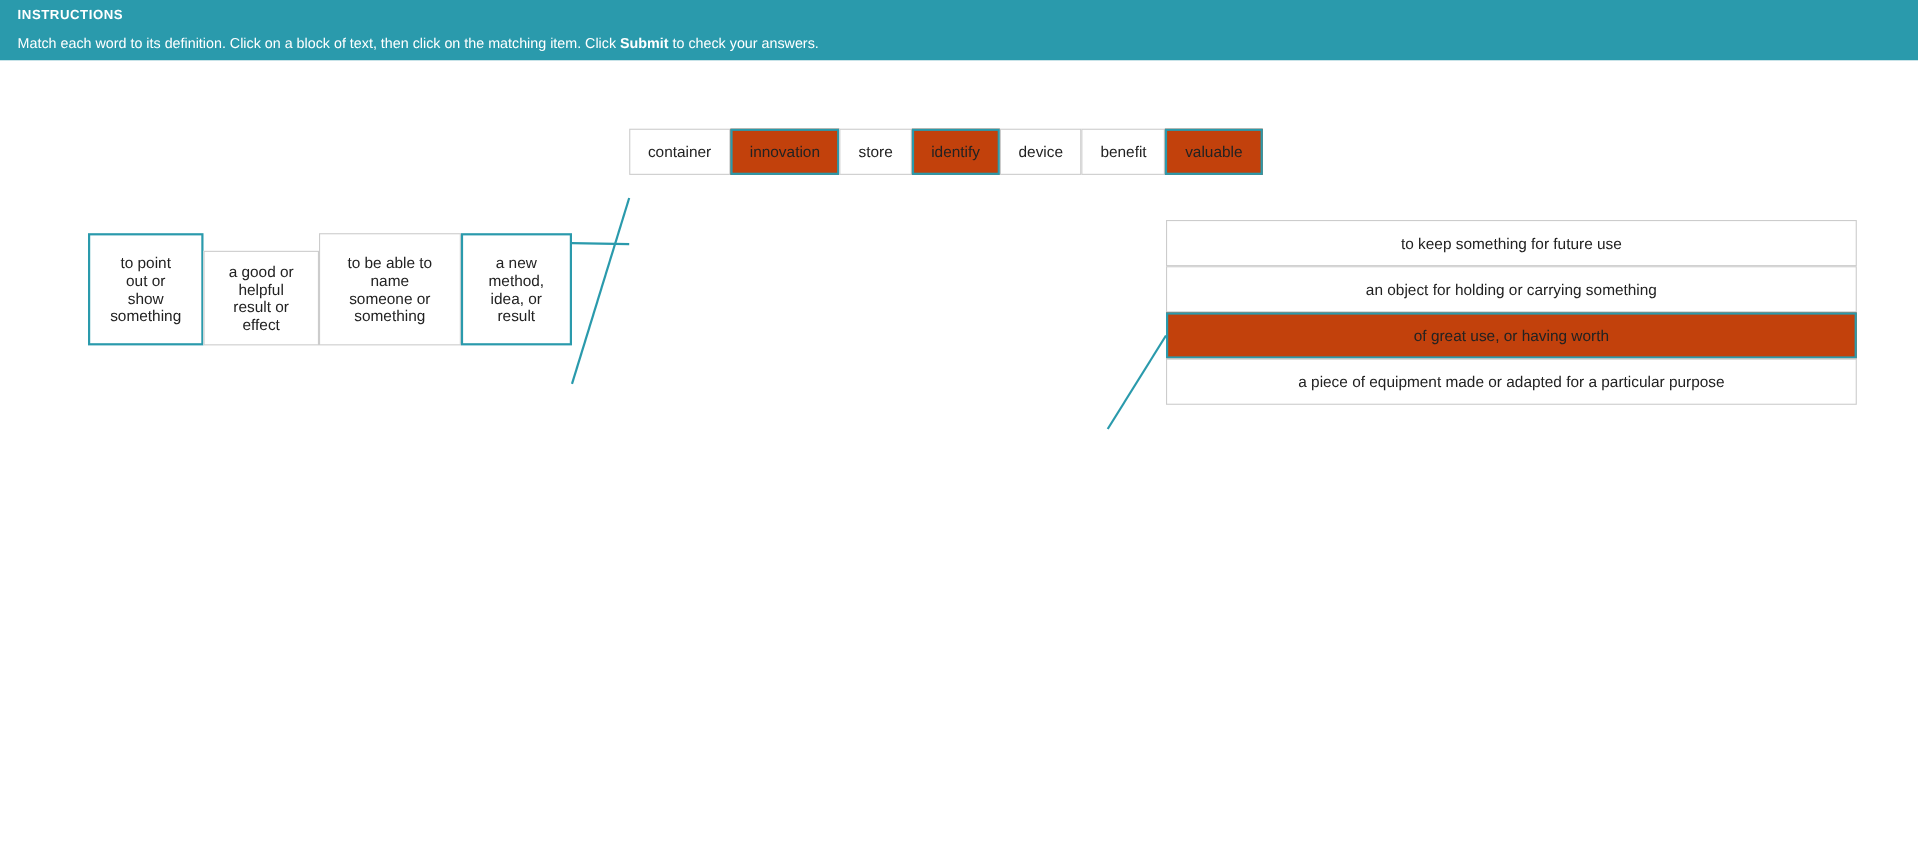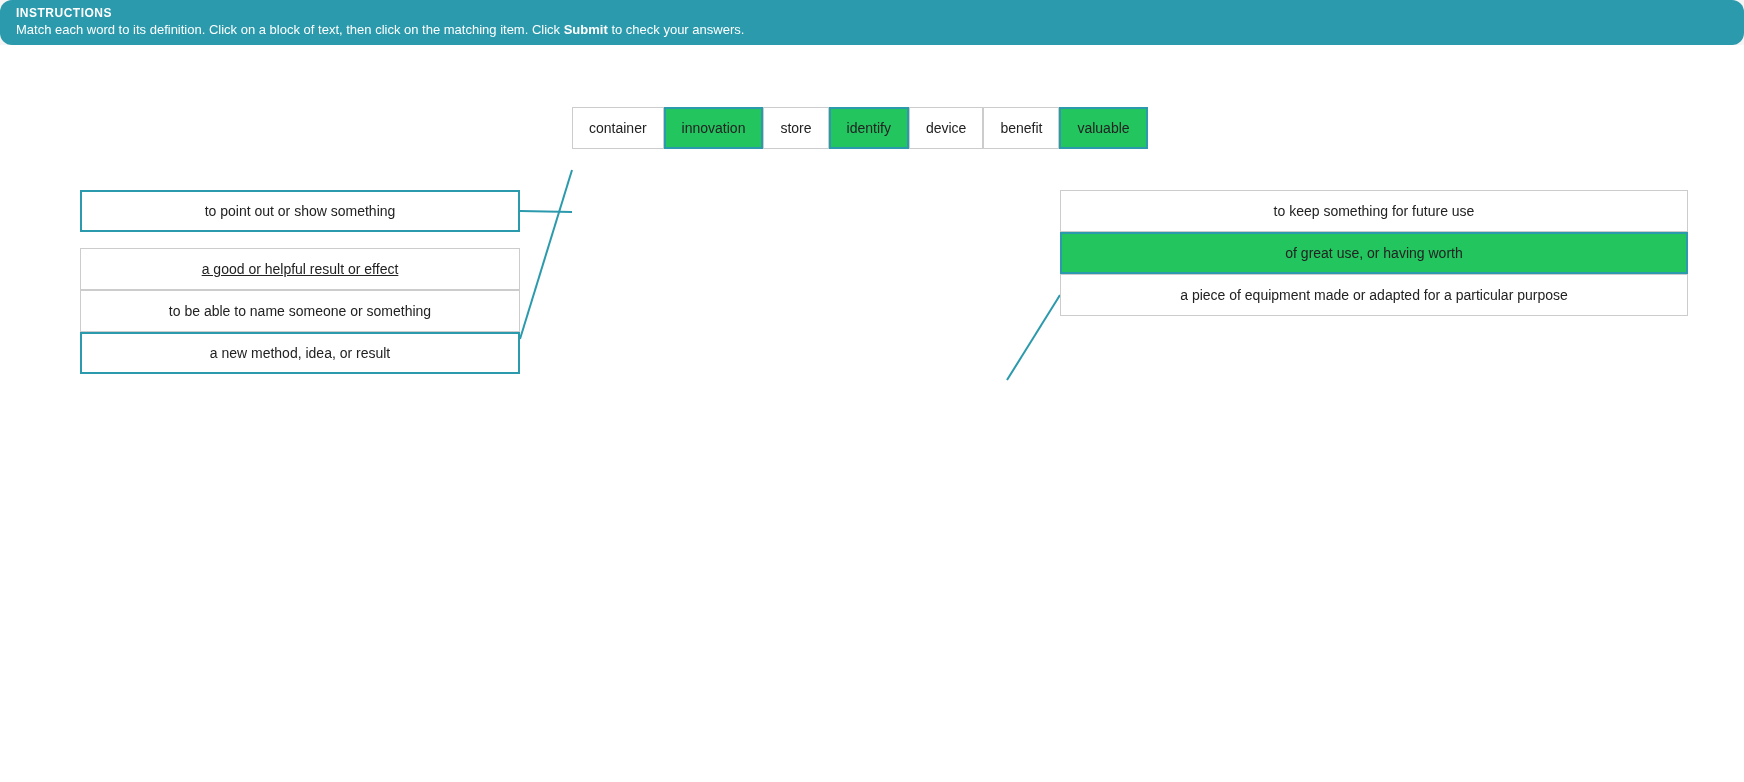--- a/index.html
+++ b/index.html
@@ -2,31 +2,30 @@
 <html><head>
   <meta charset="utf-8">
   <style>
     * { box-sizing: border-box; margin: 0; padding: 0; }
     body { font-family: Arial, sans-serif; background: #f5f5f5; width: 1744px; min-height: 782px; overflow: hidden; }
 
     .header {
       background: #2a9aac;
       color: white;
       padding: 6px 16px 8px 16px;
-      border-radius: 12px;
     }
     .header-title {
       font-size: 12px;
       font-weight: bold;
       text-transform: uppercase;
       letter-spacing: 0.5px;
     }
     .header-instructions {
       font-size: 13px;
-      margin-top: 2px;
+      margin-top: 12px;
     }
     .header-instructions b {
       font-weight: bold;
     }
 
     .main-area {
       background: white;
       position: relative;
       width: 1744px;
       height: 740px;
@@ -37,24 +36,24 @@
       top: 0; left: 0;
       width: 1744px;
       height: 740px;
       pointer-events: none;
       z-index: 1;
     }
 
     .left-column {
       position: absolute;
       left: 80px;
-      top: 145px;
+      top: 157px;
       width: 440px;
       display: flex;
-      flex-direction: column;
+      flex-direction: row;
       gap: 0px;
       z-index: 2;
     }
 
     .center-column {
       position: absolute;
       left: 572px;
       top: 62px;
       width: 435px;
       display: flex;
@@ -89,21 +88,21 @@
       justify-content: center;
     }
 
     .word-box.selected {
       border: 2.5px solid #2a9aac;
       background: white;
     }
 
     .word-box.matched {
       border: 2.5px solid #2a9aac;
-      background: #22c55e;
+      background: #c2410c;
     }
   </style>
 </head>
 <body>
 
 <div class="header">
   <div class="header-title">INSTRUCTIONS</div>
   <div class="header-instructions">
     <span>Match each word to its definition. Click on a block of text, then click on the matching item. Click </span><b>Submit</b><span> to check your answers.</span>
   </div>
@@ -116,34 +115,35 @@
     <line x1="520" y1="166" x2="572" y2="167" stroke="#2a9aac" stroke-width="2"></line>
 
     <line x1="520" y1="294" x2="572" y2="125" stroke="#2a9aac" stroke-width="2"></line>
 
     <line x1="1060" y1="250" x2="1007" y2="335" stroke="#2a9aac" stroke-width="2"></line>
   </svg>
 
   <div class="left-column">
 
     <div class="word-box selected" style="border-color:#2a9aac;">to point out or show something</div>
-    <div class="word-box" style="margin-top:16px;text-decoration:underline;">a good or helpful result or effect</div>
+    <div class="word-box" style="margin-top:16px;">a good or helpful result or effect</div>
     <div class="word-box">to be able to name someone or something</div>
     <div class="word-box selected" style="border-color:#2a9aac;">a new method, idea, or result</div>
   </div>
 
   <div class="center-column">
     <div class="word-box">container</div>
     <div class="word-box matched">innovation</div>
     <div class="word-box">store</div>
     <div class="word-box matched">identify</div>
     <div class="word-box">device</div>
     <div class="word-box">benefit</div>
     <div class="word-box matched">valuable</div>
   </div>
 
   <div class="right-column">
     <div class="word-box">to keep something for future use</div>
+    <div class="word-box">an object for holding or carrying something</div>
     <div class="word-box matched">of great use, or having worth</div>
     <div class="word-box">a piece of equipment made or adapted for a particular purpose</div>
   </div>
 
 </div>
 
 </body></html>

